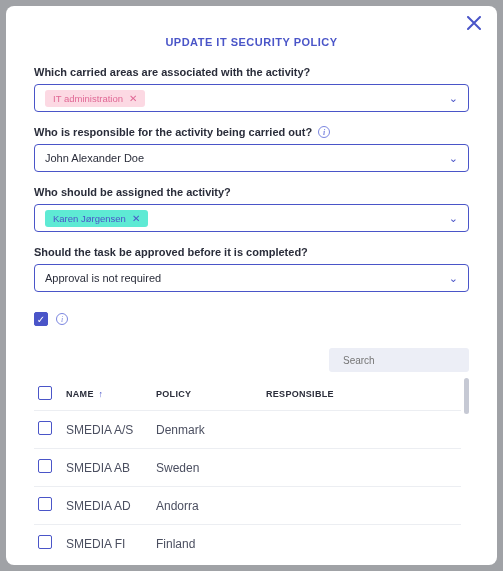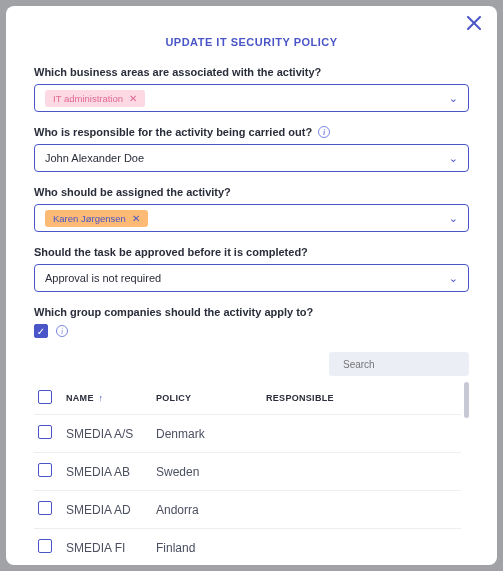--- a/index.html
+++ b/index.html
@@ -76,21 +76,21 @@
   }
   .tag {
     display: inline-flex;
     align-items: center;
     gap: 6px;
     font-size: 9.5px;
     padding: 2px 7px;
     border-radius: 3px;
   }
   .tag-pink { background: #fcd9e3; color: #e06895; border: 1px solid transparent; }
-  .tag-blue { background: #fdba74; color: #4a55c8; border: 1px solid transparent; }
+  .tag-blue { background: #5eead4; color: #4a55c8; border: 1px solid transparent; }
   .tag .x { font-size: 10px; cursor: pointer; }
   .check-row {
     display: flex;
     align-items: center;
     gap: 8px;
     font-size: 11px;
     color: #2a2d3a;
     margin-top: 6px;
   }
   .checkbox {
@@ -100,21 +100,21 @@
     display: inline-flex;
     align-items: center;
     justify-content: center;
     background: #fff;
     cursor: pointer;
   }
   .checkbox.checked { background: #4a55c8; color: #fff; font-size: 10px; }
   .search-wrap {
     display: flex;
     justify-content: flex-end;
-    margin-top: 8px;
+    margin-top: 16px;
   }
   .search-box {
     width: 140px;
     background: #eceef6;
     border-radius: 3px;
     height: 24px;
     display: flex;
     align-items: center;
     padding: 0 8px;
     gap: 6px;
@@ -179,21 +179,21 @@
 
   <div class="close-btn">
     <svg viewBox="0 0 14 14">
         <path d="M1 1 L13 13 M13 1 L1 13" stroke="currentColor" stroke-width="2" fill="none" stroke-linecap="round"></path>
       </svg>
   </div>
 
   <div class="title">UPDATE IT SECURITY POLICY</div>
 
   <div class="field">
-    <div class="label">Which business areas are associated with the activity?</div>
+    <div class="label">Which carried areas are associated with the activity?</div>
     <div class="select-box">
       <span class="tag tag-pink">
         <span>IT administration</span>
         <span class="x">✕</span>
       </span>
       <span class="chev">⌄</span>
     </div>
   </div>
 
   <div class="field">
@@ -220,21 +220,20 @@
 
   <div class="field">
     <div class="label">Should the task be approved before it is completed?</div>
     <div class="select-box">
       <span>Approval is not required</span>
       <span class="chev">⌄</span>
     </div>
   </div>
 
   <div class="field" style="margin-bottom:6px;">
-    <div class="label">Which group companies should the activity apply to?</div>
     <div class="check-row">
       <span class="checkbox checked">✓</span>
       <span class="info-icon">i</span>
     </div>
   </div>
 
   <div class="search-wrap">
     <div class="search-box">
       <svg viewBox="0 0 16 16">
           <circle cx="6.5" cy="6.5" r="4.5" stroke="currentColor" stroke-width="1.6" fill="none"></circle>

